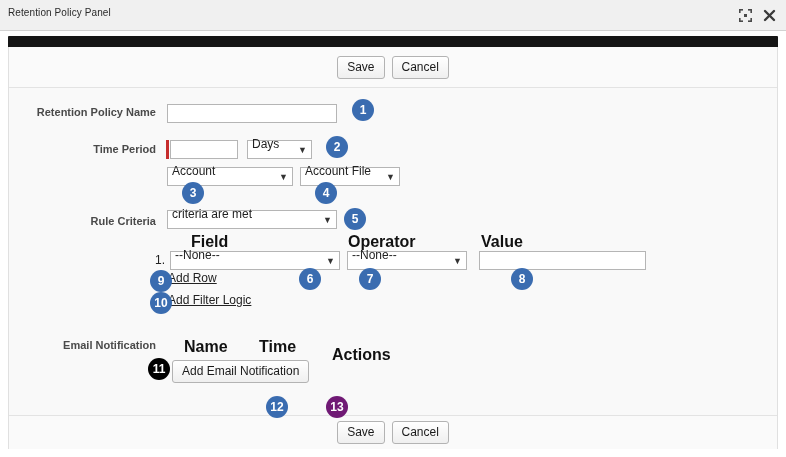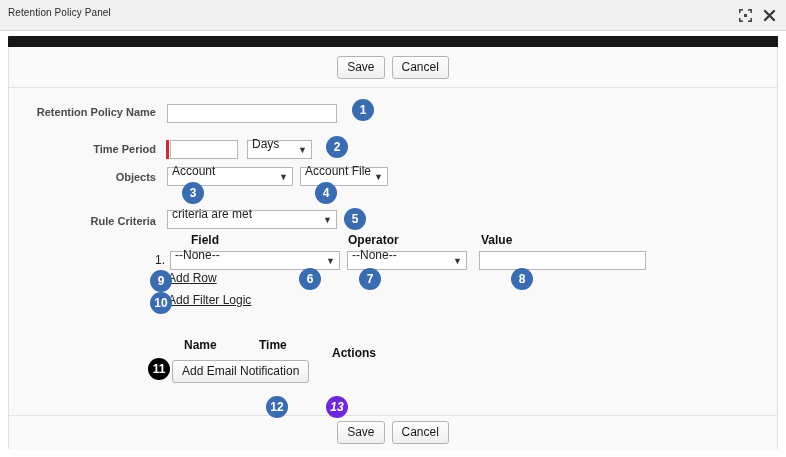--- a/index.html
+++ b/index.html
@@ -114,21 +114,21 @@
   }
 
   .lbl {
     font-size: 11px;
     font-weight: bold;
     color: #4a4a4a;
     text-align: right;
     line-height: 14px;
   }
   .colhdr {
-    font-size: 12px;
+    font-size: 16px;
     font-weight: bold;
     color: #111;
   }
   .lnk {
     font-size: 12px;
     color: #222;
     text-decoration: underline;
     cursor: pointer;
   }
   .reqbar {
@@ -203,26 +203,25 @@
   <input class="abs txtinput" style="left: 167px; top: 104px; width: 170px;" value="" placeholder="">
 
   <div class="abs lbl" style="left:28px; top:142px; width:128px;">Time Period</div>
   <div class="abs reqbar" style="left:166px; top:140px;"></div>
   <input class="abs txtinput" style="left: 170px; top: 140px; width: 68px;" value="" placeholder="">
   <div class="abs sel" style="left:247px; top:140px; width:65px;">
     <span>Days</span>
     <span class="caret">▼</span>
   </div>
 
-  <div class="abs lbl" style="left:28px; top:170px; width:128px;">Objects</div>
   <div class="abs sel" style="left:167px; top:167px; width:126px;">
     <span>Account</span>
     <span class="caret">▼</span>
   </div>
-  <div class="abs sel" style="left:300px; top:167px; width:88px;">
+  <div class="abs sel" style="left:300px; top:167px; width:100px;">
     <span>Account File</span>
     <span class="caret">▼</span>
   </div>
 
   <div class="abs lbl" style="left:28px; top:214px; width:128px;">Rule Criteria</div>
   <div class="abs sel" style="left:167px; top:210px; width:170px;">
     <span>criteria are met</span>
     <span class="caret">▼</span>
   </div>
 
@@ -237,20 +236,21 @@
   </div>
   <div class="abs sel" style="left:347px; top:251px; width:120px;">
     <span>--None--</span>
     <span class="caret">▼</span>
   </div>
   <input class="abs txtinput" style="left: 479px; top: 251px; width: 167px;" value="" placeholder="">
 
   <div class="abs lnk" style="left:168px; top:271px;">Add Row</div>
   <div class="abs lnk" style="left:168px; top:293px;">Add Filter Logic</div>
 
+  <div class="abs" style="left:28px; top:339px; width:128px; text-align:right; font-size:11px; font-weight:bold; color:#4a4a4a;">Email Notification</div>
   <div class="abs colhdr" style="left:184px; top:338px;">Name</div>
   <div class="abs colhdr" style="left:259px; top:338px;">Time</div>
   <div class="abs colhdr" style="left:332px; top:346px;">Actions</div>
   <button class="abs btn" style="left:172px; top:360px;">Add Email Notification</button>
 
   <div class="toolbar-bottom">
     <button class="btn">Save</button>
     <button class="btn">Cancel</button>
   </div>
 
@@ -260,16 +260,16 @@
       <div class="badge" style="left: 182px; top: 182px; background: rgb(58, 108, 176);">3</div>
       <div class="badge" style="left: 315px; top: 182px; background: rgb(58, 108, 176);">4</div>
       <div class="badge" style="left: 344px; top: 208px; background: rgb(58, 108, 176);">5</div>
       <div class="badge" style="left: 299px; top: 268px; background: rgb(58, 108, 176);">6</div>
       <div class="badge" style="left: 359px; top: 268px; background: rgb(58, 108, 176);">7</div>
       <div class="badge" style="left: 511px; top: 268px; background: rgb(58, 108, 176);">8</div>
       <div class="badge" style="left: 150px; top: 270px; background: rgb(58, 108, 176);">9</div>
       <div class="badge" style="left: 150px; top: 292px; background: rgb(58, 108, 176);">10</div>
       <div class="badge" style="left: 148px; top: 358px; background: #000000;">11</div>
       <div class="badge" style="left: 266px; top: 396px; background: rgb(58, 108, 176);">12</div>
-      <div class="badge" style="left: 326px; top: 396px; background: #6d28d9; font-style: italic;">13</div>
+      <div class="badge" style="left: 326px; top: 396px; background: #701a75;">13</div>
     </div>
 
 </div>
 
 </body></html>

